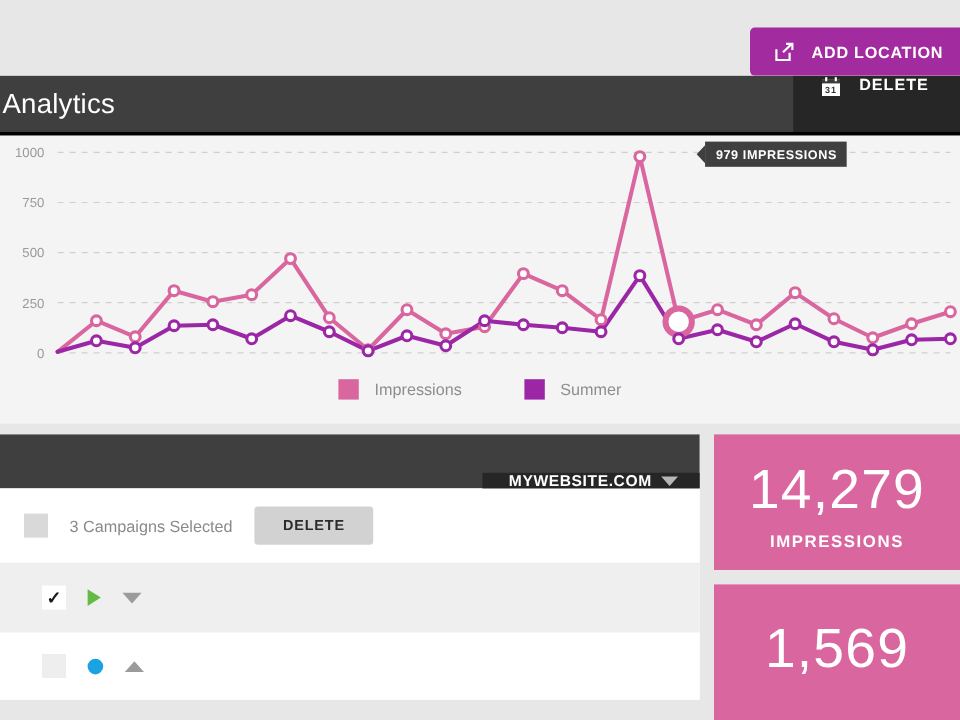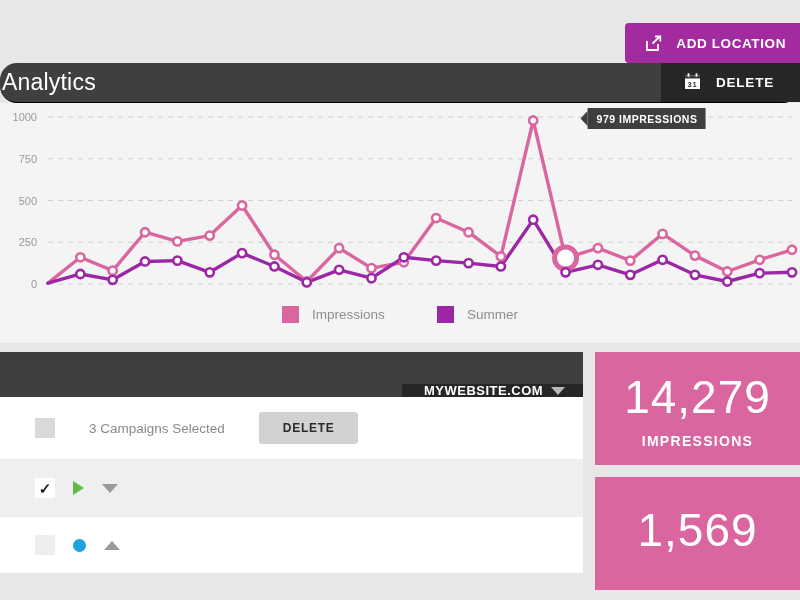--- a/index.html
+++ b/index.html
@@ -32,41 +32,39 @@
     font-size: 13.5px;
     font-weight: bold;
     letter-spacing: .6px;
     cursor: pointer;
     white-space: nowrap;
   }
   .add-location-btn .ic { display: flex; align-items: center; }
 
   
   .analytics-header {
-    height: 40px;
+    height: 50px;
     background: #3f3f3f;
     display: flex;
     align-items: stretch;
     justify-content: space-between;
-    border-bottom: 1px solid #000000;
-    border-radius: 17px;
+    border-bottom: 3px solid #000000;
   }
   .analytics-title {
     color: #fff;
     font-size: 23px;
     font-weight: 400;
     display: flex;
     align-items: center;
     padding-left: 2px;
     letter-spacing: .2px;
   }
   .month-btn {
     background: #262626;
     display: flex;
-    align-items: center;
     gap: 14px;
     padding: 0 26px 0 22px;
     color: #fff;
     font-size: 13.5px;
     font-weight: bold;
     letter-spacing: .8px;
     cursor: pointer;
     border: none;
     font-family: inherit;
   }
@@ -141,22 +139,22 @@
     width: 0; height: 0;
     border-left: 7px solid transparent;
     border-right: 7px solid transparent;
     border-top: 8px solid #b7b7b7;
   }
   .selection-bar {
     height: 62px;
     background: #fff;
     display: flex;
     align-items: center;
-    padding-left: 35px;
-    gap: 34px;
+    padding-left: 20px;
+    gap: 18px;
   }
   .cb {
     width: 20px; height: 20px;
     background: #d9d9d9;
     display: inline-block;
     flex: none;
   }
   .cb.light { background: #eeeeee; }
   .cb-checked {
     background: #fff;

